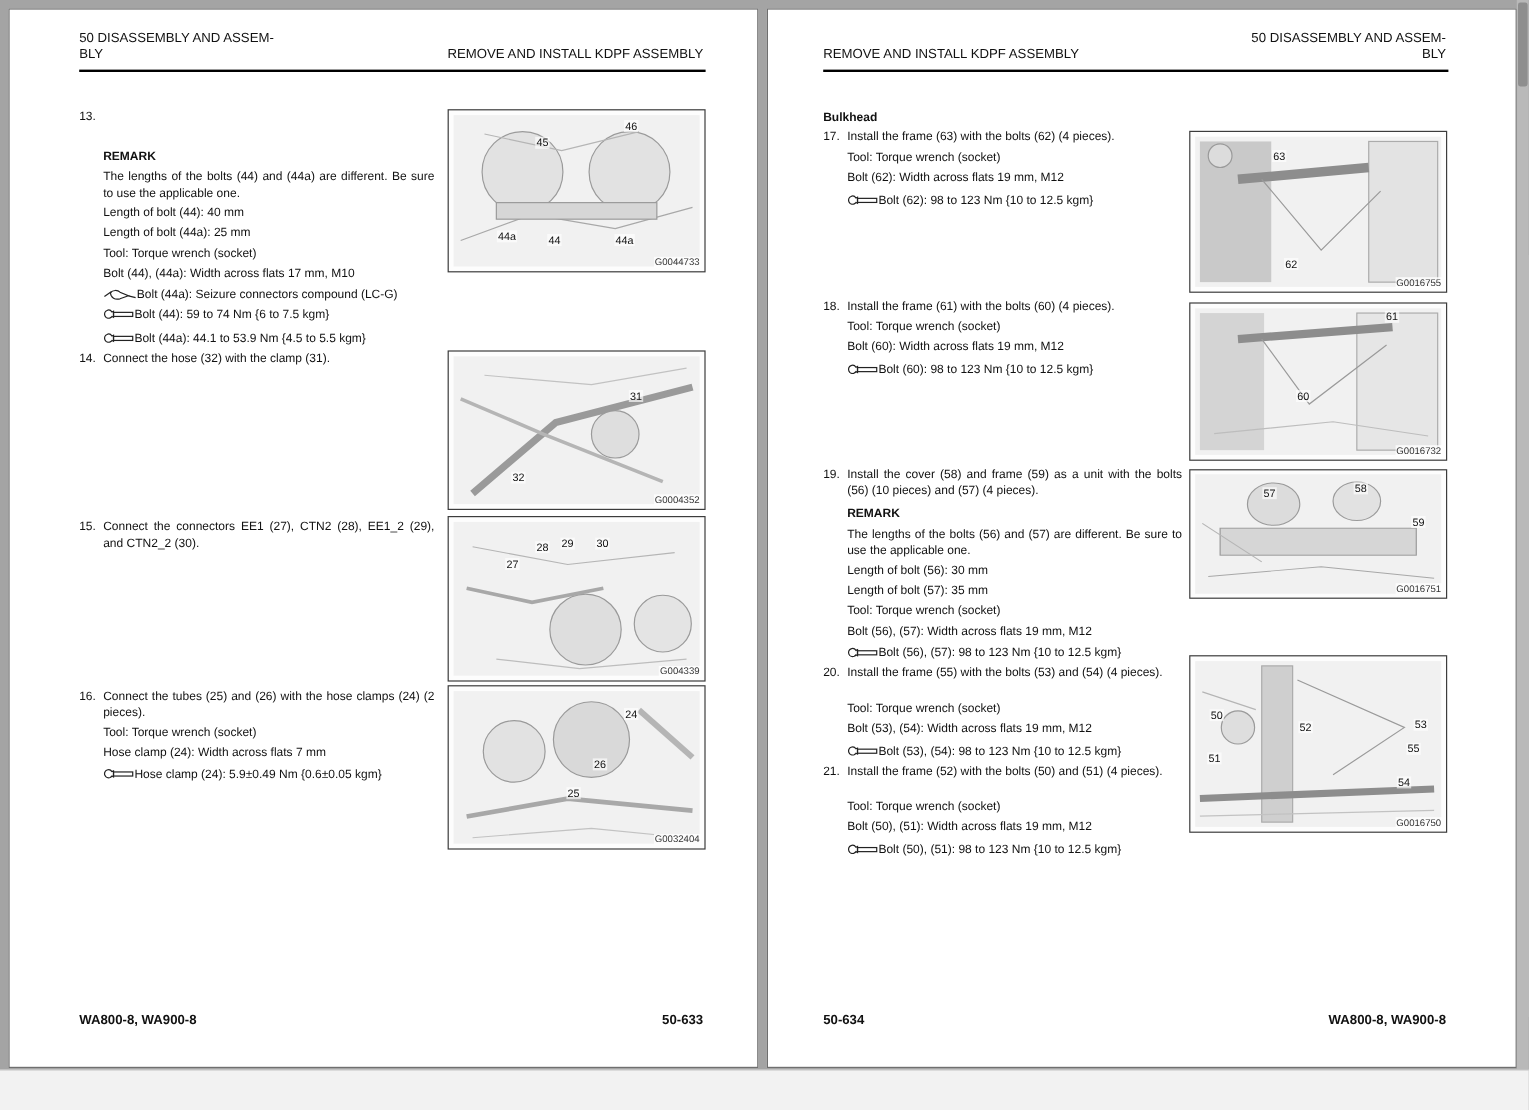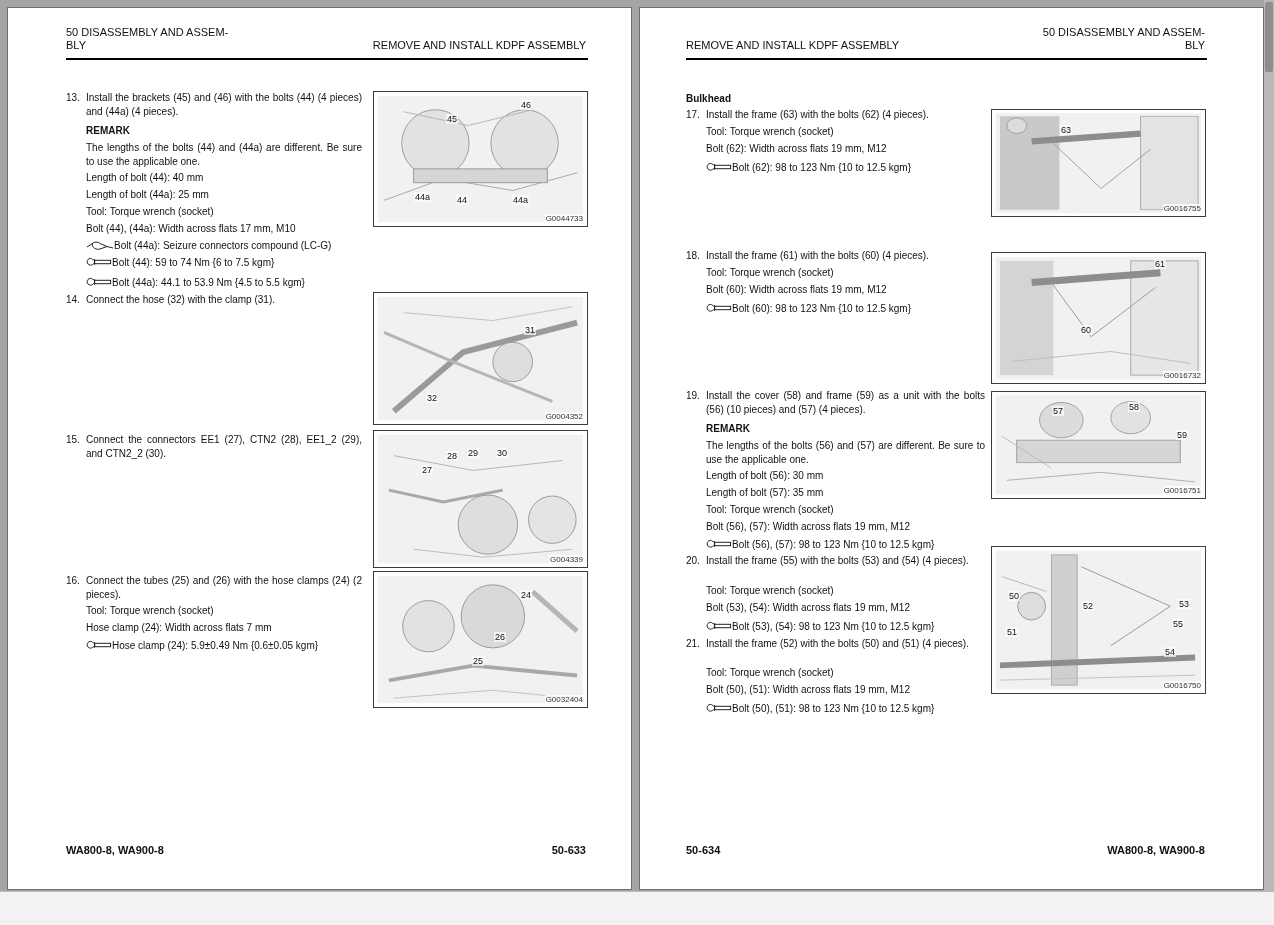--- a/index.html
+++ b/index.html
@@ -34,21 +34,20 @@
 <div class="canvas">
 
   <div class="page" id="pageL">
     <div class="hdr" style="left:58px;top:18px;width:260px">50 DISASSEMBLY AND ASSEM-
 BLY</div>
     <div class="hdr" style="right:45px;top:31px;text-align:right">REMOVE AND INSTALL KDPF ASSEMBLY</div>
     <div class="rule" style="left:58px;top:50px;width:522px"></div>
 
     <div class="blk num-blk just" style="left:58px;top:83px;width:296px">
       <span class="num">13.</span>
-      <span>Install the brackets (45) and (46) with the bolts (44) (4 pieces) and (44a) (4 pieces).</span>
     </div>
     <div class="blk bold" style="left:78px;top:116px">REMARK</div>
     <div class="blk just" style="left:78px;top:133px;width:276px">The lengths of the bolts (44) and (44a) are different. Be sure to use the applicable one.</div>
     <div class="blk" style="left:78px;top:163px">Length of bolt (44): 40 mm</div>
     <div class="blk" style="left:78px;top:180px">Length of bolt (44a): 25 mm</div>
     <div class="blk" style="left:78px;top:197px">Tool: Torque wrench (socket)</div>
     <div class="blk" style="left:78px;top:214px">Bolt (44), (44a): Width across flats 17 mm, M10</div>
 
     <div class="blk icon-blk" style="left:78px;top:231px;width:280px">
       <svg width="28" height="11" viewBox="0 0 28 11">
@@ -235,21 +234,21 @@
     <div class="blk" style="left:66px;top:658px">Tool: Torque wrench (socket)</div>
     <div class="blk" style="left:66px;top:675px">Bolt (50), (51): Width across flats 19 mm, M12</div>
     <div class="blk icon-blk" style="left:66px;top:694px;width:285px">
       <svg width="26" height="10" viewBox="0 0 26 10">
         <path d="M7.3 3 C6.4 1.6 4.6 1 3.1 1.7 C1.4 2.4 0.7 4.4 1.4 6.1 C2.1 7.8 4.1 8.6 5.8 7.9 C6.4 7.6 7 7.2 7.3 6.7 L8.6 7.4 L8.6 2.4 Z" fill="none" stroke="#222" stroke-width="1"></path>
         <rect x="8.6" y="3.3" width="16" height="3.4" fill="none" stroke="#222" stroke-width="1"></rect>
       </svg>
       <span>Bolt (50), (51): 98 to 123 Nm {10 to 12.5 kgm}</span>
     </div>
 
-    <div class="fig" style="left:351px;top:101px;height:108px">
+    <div class="fig" style="left:351px;top:101px;height:135px">
       <svg class="art" viewBox="0 0 215 135" preserveAspectRatio="none">
         <rect x="4" y="4" width="207" height="127" fill="#f1f1f1"></rect>
         <rect x="8" y="8" width="60" height="119" fill="#c9c9c9"></rect>
         <rect x="150" y="8" width="58" height="119" fill="#e3e3e3" stroke="#ababab"></rect>
         <path d="M40 40 L150 30" stroke="#8d8d8d" stroke-width="8" fill="none"></path>
         <path d="M60 40 L110 100 L160 50" stroke="#9a9a9a" fill="none"></path>
         <circle cx="25" cy="20" r="10" fill="#dcdcdc" stroke="#9a9a9a"></circle>
       </svg>
       <span class="callout" style="left:68px;top:15px">63</span>
       <span class="callout" style="left:78px;top:105px">62</span>

